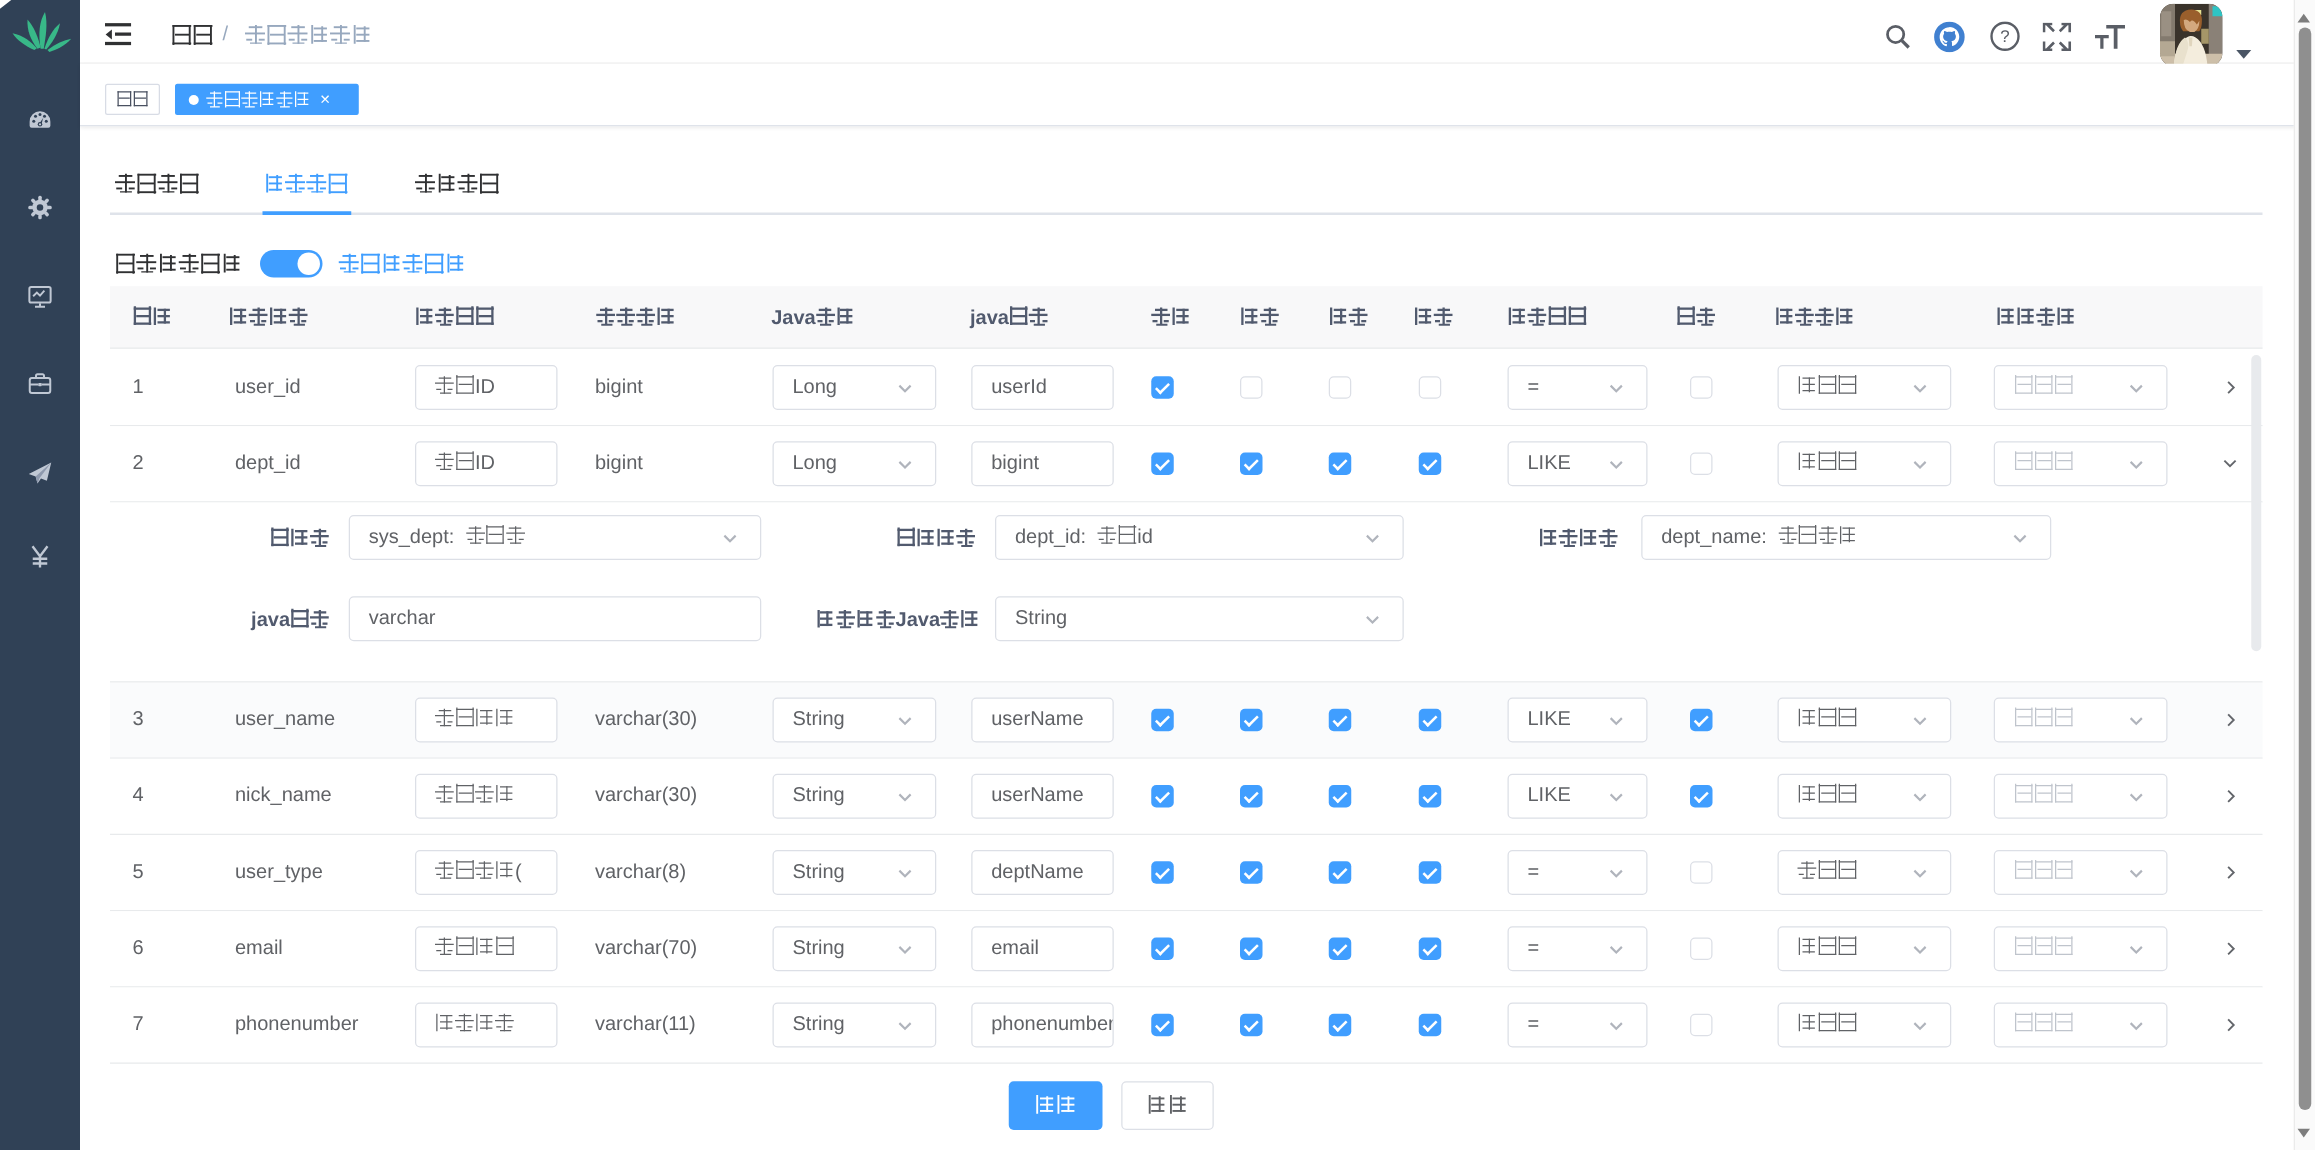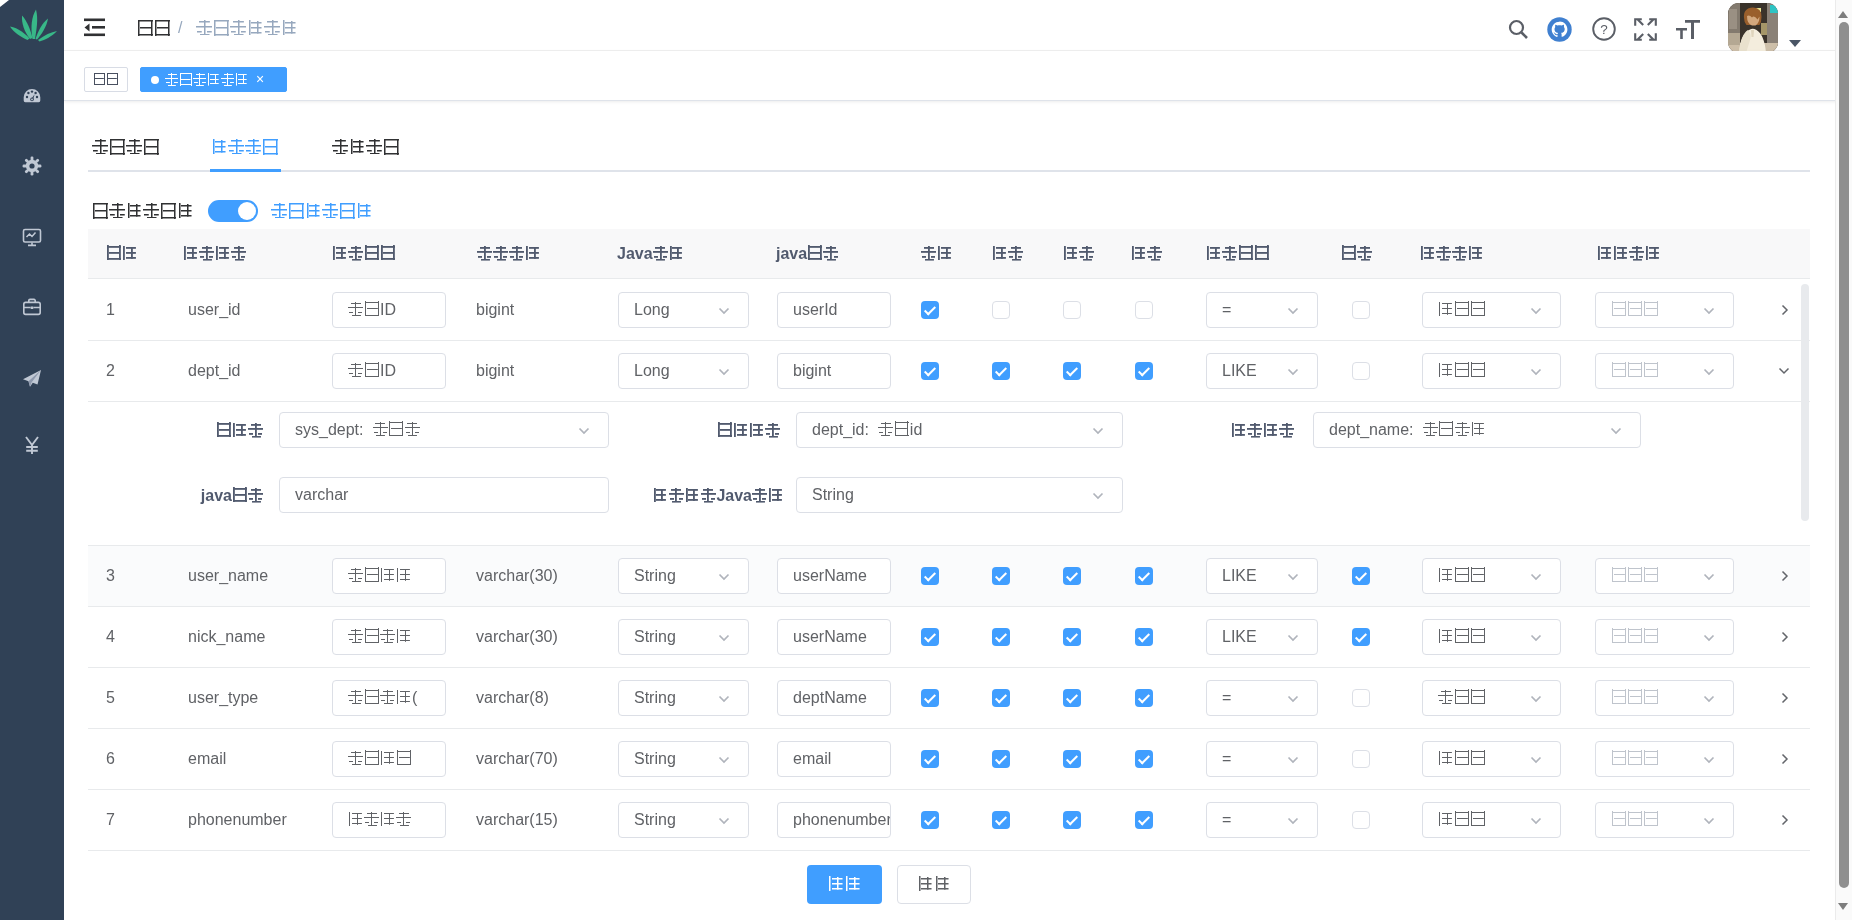--- a/index.html
+++ b/index.html
@@ -309,21 +309,21 @@
 <div class="sel ph" style="left:1595px;top:741px;width:139px"><i class="h1"></i><i class="h1"></i><i class="h1"></i><svg class="ar" width="14" height="14" viewBox="0 0 14 14">
       <path d="M2.5 4.5l4.5 4.5 4.5-4.5" stroke="#b0b4bc" stroke-width="1.7" fill="none"></path>
     </svg></div>
 <svg class="ab" style="left:1778px;top:752px" width="14" height="14" viewBox="0 0 14 14">
     <path d="M4.5 2.5l4.5 4.5-4.5 4.5" stroke="#63666b" stroke-width="1.5" fill="none"></path>
   </svg>
 <div class="ab" style="left:88px;top:790px;width:1722px;height:61px;background:#fff;border-bottom:1px solid #e8eaec"></div>
 <div class="txt" style="left:106px;top:811px">7</div>
 <div class="txt" style="left:188px;top:811px">phonenumber</div>
 <div class="inp" style="left:332px;top:802px;width:114px"><i class="h3"></i><i class="h2"></i><i class="h3"></i><i class="h2"></i></div>
-<div class="txt" style="left:476px;top:811px">varchar(15)</div>
+<div class="txt" style="left:476px;top:811px">varchar(11)</div>
 <div class="sel" style="left:618px;top:802px;width:131px">String<svg class="ar" width="14" height="14" viewBox="0 0 14 14">
       <path d="M2.5 4.5l4.5 4.5 4.5-4.5" stroke="#b0b4bc" stroke-width="1.7" fill="none"></path>
     </svg></div>
 <div class="inp" style="left:777px;top:802px;width:114px">phonenumber</div>
 <div class="cbx on" style="left:921px;top:811px"></div>
 <div class="cbx on" style="left:992px;top:811px"></div>
 <div class="cbx on" style="left:1063px;top:811px"></div>
 <div class="cbx on" style="left:1135px;top:811px"></div>
 <div class="sel" style="left:1206px;top:802px;width:112px">=<svg class="ar" width="14" height="14" viewBox="0 0 14 14">
       <path d="M2.5 4.5l4.5 4.5 4.5-4.5" stroke="#b0b4bc" stroke-width="1.7" fill="none"></path>

